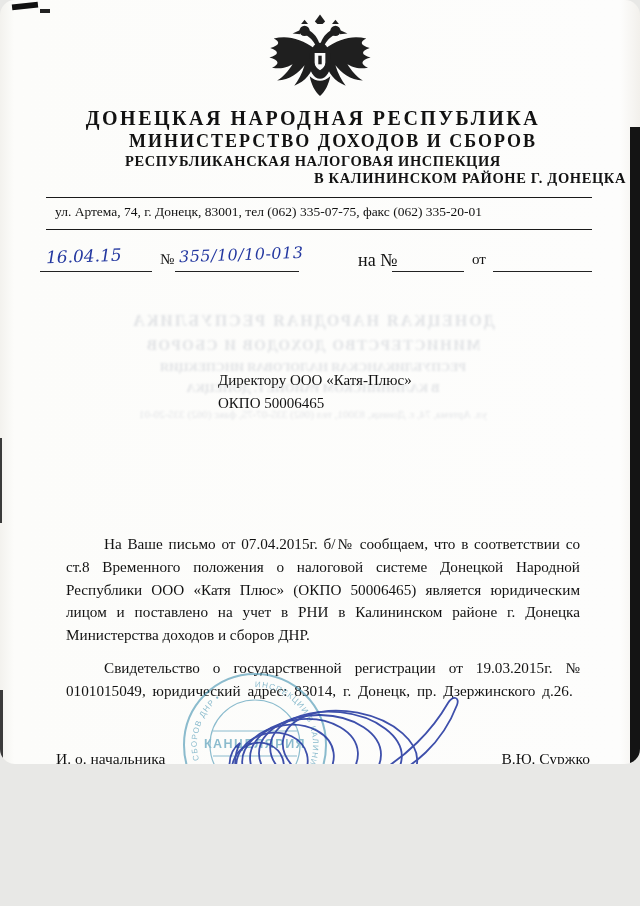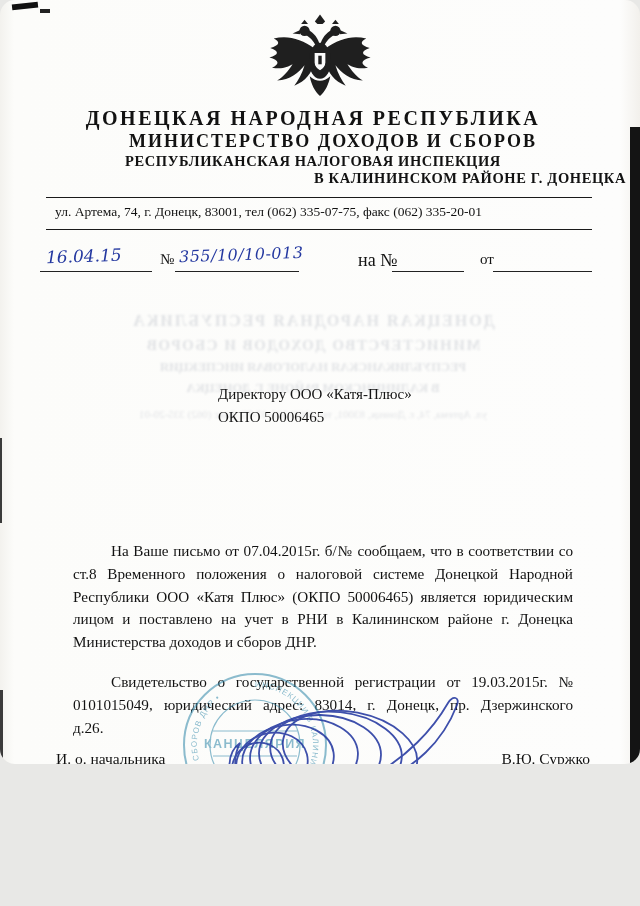--- a/index.html
+++ b/index.html
@@ -25,29 +25,29 @@
 
   
   .hw { font-family:"DejaVu Serif", serif; font-style:italic; color:#2438a0; white-space:nowrap; }
   .ref-date-line { position:absolute; left:40px;  top:271px; width:112px; border-top:1.3px solid #222; }
   .ref-date-text { position:absolute; left:46px;  top:246px; font-size:17px; transform:rotate(-2deg); }
   .ref-num-label { position:absolute; left:160px; top:251px; font-size:15px; }
   .ref-num-line  { position:absolute; left:175px; top:271px; width:124px; border-top:1.3px solid #222; }
   .ref-num-text  { position:absolute; left:179px; top:245px; font-size:16px; letter-spacing:0.5px; transform:rotate(-2deg); }
   .ref-na        { position:absolute; left:358px; top:250px; font-size:18px; }
   .ref-na-line   { position:absolute; left:392px; top:271px; width:72px;  border-top:1.3px solid #222; }
-  .ref-ot        { position:absolute; left:472px; top:251px; font-size:15px;margin-left:8px; }
+  .ref-ot        { position:absolute; left:472px; top:251px; font-size:15px; }
   .ref-ot-line   { position:absolute; left:493px; top:271px; width:99px;  border-top:1.3px solid #222; }
 
   
-  .recipient { position:absolute; left:218px; top:383px; font-size:15px; line-height:1.55; }
+  .recipient { position:absolute; left:218px; top:369px; font-size:15px; line-height:1.55; }
 
   
   .body-text { position:absolute; left:56px; width:534px; top:523px; font-size:15.2px; line-height:1.5; text-align:justify; }
-  .body-text p { margin:17px; text-indent:38px; }
+  .body-text p { margin:10px; text-indent:38px; }
   .body-text .p2 { margin-top:6px; word-spacing:3px;font-family:Liberation Serif, serif; }
 
   
   .sigrow { position:absolute; left:56px; width:534px; top:750px; display:flex; justify-content:space-between; font-weight:normal; font-size:15.5px; }
   .executor { position:absolute; left:56px; top:826px; font-size:11.5px; color:#222; }
 
   
   .overlay { position:absolute; left:0; top:655px; width:640px; height:200px; }
   .stamp { opacity:0.55; }
   .stamp-ring-text   { font-family:"Liberation Sans",sans-serif; font-size:8px; letter-spacing:1px; fill:#2e86a8; stroke:none; }

